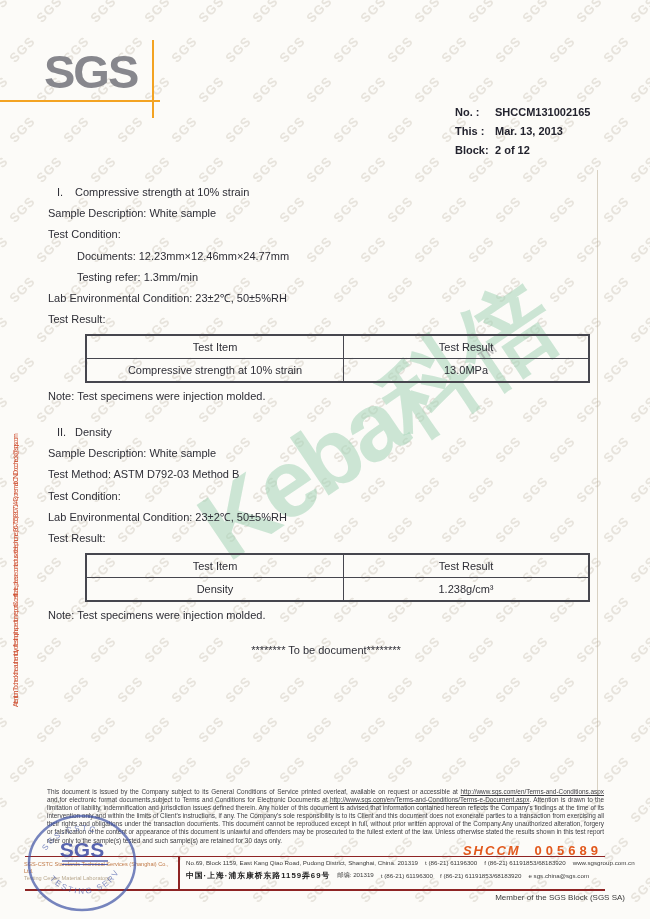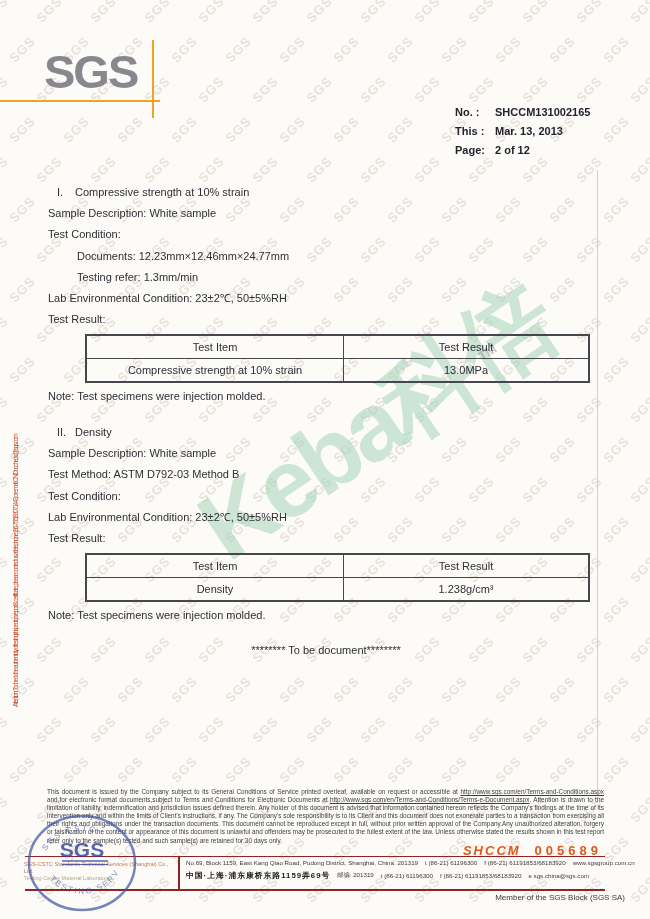--- a/index.html
+++ b/index.html
@@ -380,21 +380,21 @@
   <div class="meta">
     <div class="meta-row">
       <span class="meta-lbl">No. :</span>
       <span class="meta-val">SHCCM131002165</span>
     </div>
     <div class="meta-row">
       <span class="meta-lbl">This :</span>
       <span class="meta-val">Mar. 13, 2013</span>
     </div>
     <div class="meta-row">
-      <span class="meta-lbl">Page:</span>
+      <span class="meta-lbl">Block:</span>
       <span class="meta-val">2 of 12</span>
     </div>
   </div>
 
   <div class="section sec-1">
     <div class="ln heading">
       <span class="num">I.</span>
       <span>Compressive strength at 10% strain</span>
     </div>
     <div class="ln">Sample Description: White sample</div>

